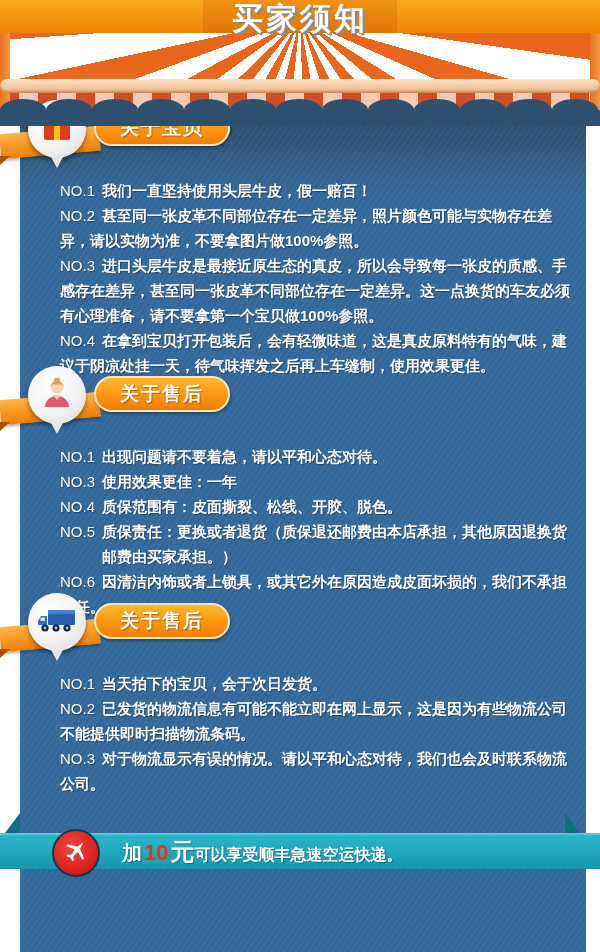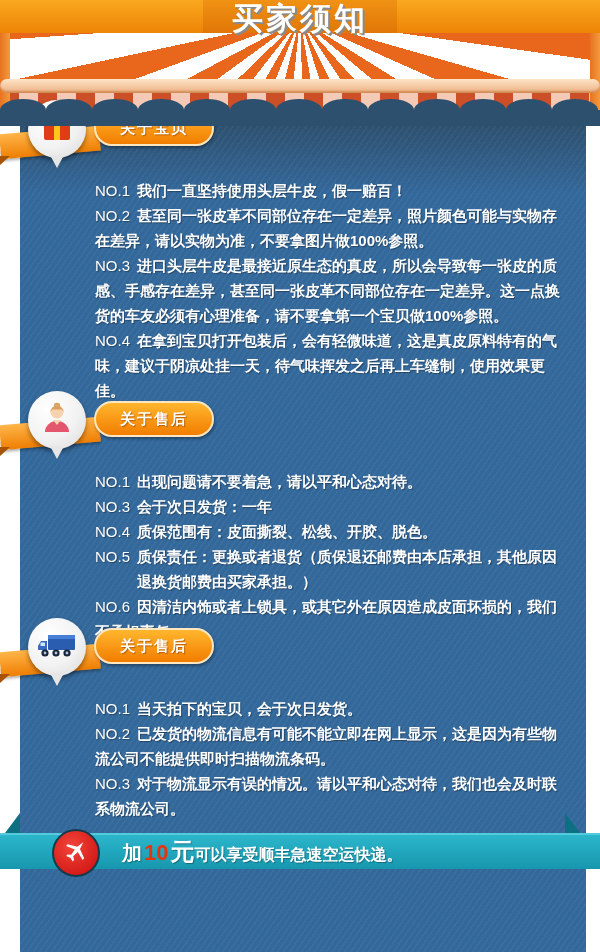--- a/index.html
+++ b/index.html
@@ -43,24 +43,24 @@
   .ribbon-fold{position:absolute;left:-20px;top:44px;width:0;height:0;
     border-top:9px solid #a65303;border-right:10px solid transparent;}
   .badge-circle{position:absolute;left:8px;top:-12px;width:58px;height:58px;border-radius:50%;
     background:radial-gradient(circle at 35% 30%,#ffffff 0%,#f2f2f2 55%,#d9d9d9 100%);
     box-shadow:0 3px 5px rgba(0,0,0,.4);display:flex;align-items:center;justify-content:center;}
   .badge-circle::after{content:"";position:absolute;left:22px;top:55px;width:0;height:0;
     border-left:7px solid transparent;border-right:7px solid transparent;
     border-top:13px solid #e6e6e6;}
   .pill{position:absolute;left:74px;top:-2px;height:32px;line-height:32px;padding:0 24px;
     border-radius:18px;background:linear-gradient(#ffb62e,#f27d00);
-    border:2px solid #fde7c0;color:#ffffff;font-size:15px;font-weight:bold;letter-spacing:2px;
+    border:2px solid #fde7c0;color:#ffffff;font-size:19px;font-weight:bold;letter-spacing:2px;
     text-shadow:1px 1px 1px #b85e00;box-shadow:1px 2px 3px rgba(0,0,0,.35);}
 
-  .items{padding:4px 16px 0 75px;color:#ffffff;font-size:15px;font-weight:bold;
+  .items{padding:4px 16px 0 40px;color:#ffffff;font-size:15px;font-weight:bold;
     line-height:25px;text-shadow:1px 1px 1px rgba(0,0,0,.35);}
   .item{margin:0;}
   .item .no{font-weight:normal;margin-right:7px;}
   .item.hang{display:flex;}
   .item.hang .no{flex:none;}
   .item.hang .txt{flex:1;}
 
   .s1{margin-top:-12px;}
   .s3{margin-top:-14px;}
 
@@ -154,21 +154,21 @@
               <path d="M10.5 11 a6.5 6.5 0 0 1 13 0 l-1.5 -2.5 h-10 z" fill="#d9a05e"></path>
               <path d="M5 31 a12 11 0 0 1 24 0 z" fill="#e4556e"></path>
               <path d="M13 19 h8 l-4 5 z" fill="#f6d3ae"></path>
             </svg>
           </span>
         </div>
         <div class="pill">关于售后</div>
       </div>
       <div class="items">
         <div class="item"><span class="no">NO.1</span><span class="txt">出现问题请不要着急，请以平和心态对待。</span></div>
-        <div class="item"><span class="no">NO.3</span><span class="txt">会于次日发货：一年</span></div>
+        <div class="item"><span class="no">NO.3</span><span class="txt">使用效果更佳：一年</span></div>
         <div class="item"><span class="no">NO.4</span><span class="txt">质保范围有：皮面撕裂、松线、开胶、脱色。</span></div>
         <div class="item hang">
             <span class="no">NO.5</span>
             <span class="txt">质保责任：更换或者退货（质保退还邮费由本店承担，其他原因退换货邮费由买家承担。）</span>
           </div>
         <div class="item"><span class="no">NO.6</span><span class="txt">因清洁内饰或者上锁具，或其它外在原因造成皮面坏损的，我们不承担责任。</span></div>
       </div>
     </div>
 
     <div class="section s3">

